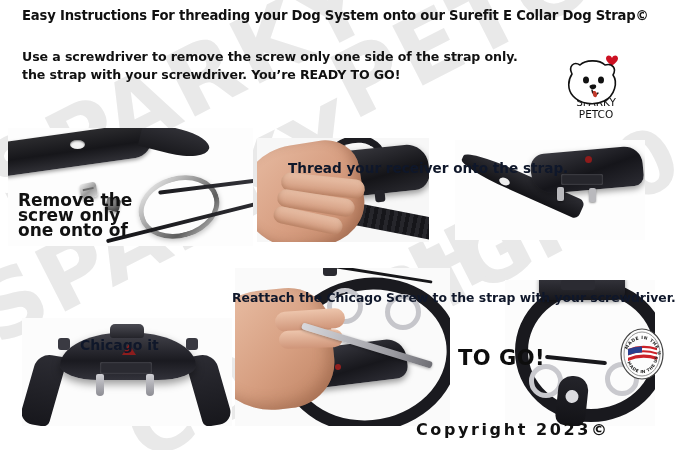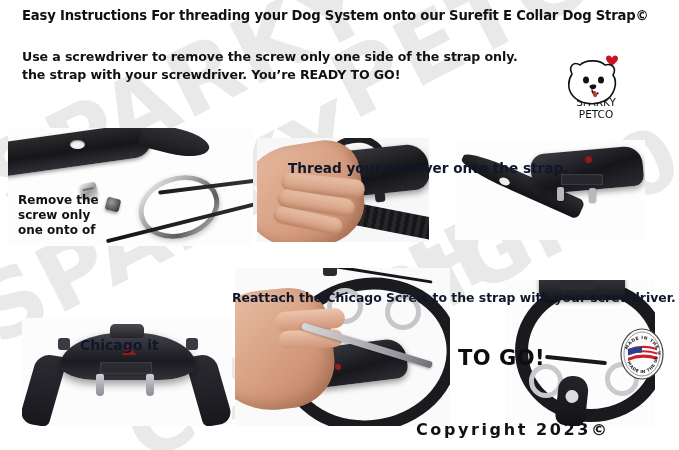--- a/index.html
+++ b/index.html
@@ -49,21 +49,21 @@
     font-family:"DejaVu Sans", sans-serif;
     font-weight:700;color:#0f172a;white-space:nowrap;margin-top:41px;
   }
   .hdr-thread{left:288px;top:119px;font-size:13.6px;}
   .hdr-reattach{left:232px;top:249px;font-size:12.4px;}
   .hdr-position{left:80px;top:296px;font-size:14px;}
 
   .caption{
     position:absolute;left:18px;top:193px;
     font-family:"DejaVu Sans", sans-serif;
-    font-weight:700;font-size:12px;line-height:15px;color:#111;
+    font-weight:700;font-size:17px;line-height:15px;color:#111;
   }
   .caption div{white-space:nowrap;}
 
   .ready{
     position:absolute;left:458px;top:345px;
     font-family:"DejaVu Sans", sans-serif;
     font-weight:700;font-size:21px;line-height:26px;color:#0d0d0d;
     letter-spacing:0.5px;
   }
   .ready div{white-space:nowrap;}

